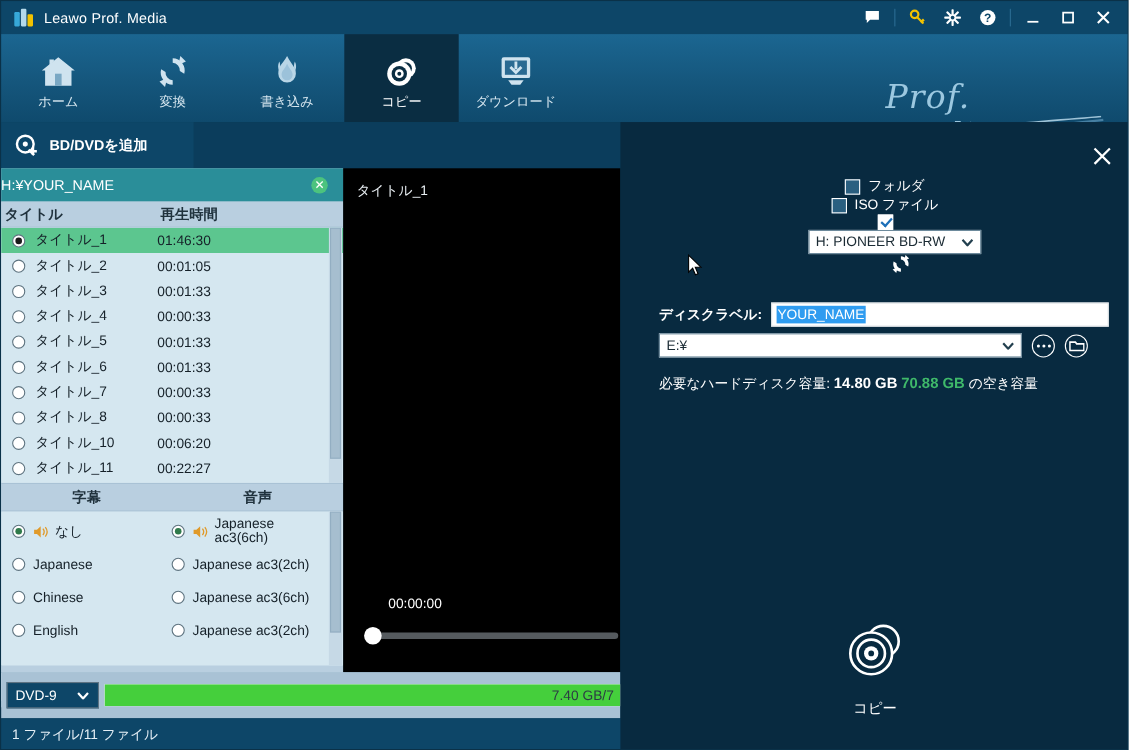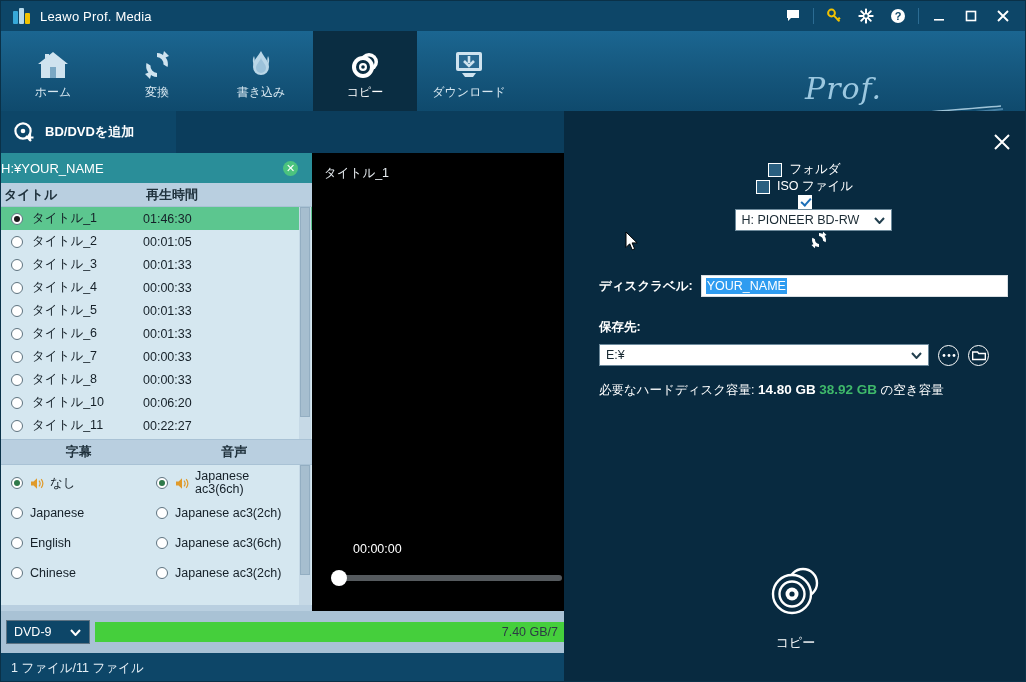--- a/index.html
+++ b/index.html
@@ -815,25 +815,25 @@
               </svg>
             </span>
             <span class="lbl">なし</span>
           </div>
           <div class="srow">
             <span class="radio"></span>
             <span class="lbl">Japanese</span>
           </div>
           <div class="srow">
             <span class="radio"></span>
+            <span class="lbl">Chinese</span>
+          </div>
+          <div class="srow">
+            <span class="radio"></span>
             <span class="lbl">English</span>
-          </div>
-          <div class="srow">
-            <span class="radio"></span>
-            <span class="lbl">Chinese</span>
           </div>
         </div>
       <div class="stream-col right" id="audio-col">
           <div class="srow">
             <span class="radio on"></span>
             <span class="spk">
               <svg width="15" height="13" viewBox="0 0 15 13">
                 <path d="M1 4.5 h2.6 L7 1.3 v10.4 L3.6 8.5 H1 Z" fill="#e09a2a"></path>
                 <path d="M9 3.6 a4.6 4.6 0 0 1 0 5.8" stroke="#e09a2a" stroke-width="1.2" fill="none"></path>
                 <path d="M11.2 2.2 a7 7 0 0 1 0 8.6" stroke="#e09a2a" stroke-width="1.2" fill="none"></path>
@@ -940,21 +940,20 @@
         </div>
       </div>
 
       <div class="label-row">
         <span class="cap">ディスクラベル:</span>
         <span class="disc-label-input">
           <span class="sel">YOUR_NAME</span>
         </span>
       </div>
 
-      <div class="rp-label save-label">保存先:</div>
 
       <div class="save-row">
         <div class="path-select">
           <span class="v">E:¥</span>
           <span class="caret">
             <svg width="11" height="7" viewBox="0 0 11 7">
                 <path d="M1 1 L5.5 6 L10 1" stroke="#23404f" stroke-width="2" fill="none"></path>
               </svg>
           </span>
         </div>
@@ -968,21 +967,21 @@
         <div class="round-btn">
           <svg width="14" height="11" viewBox="0 0 14 11">
             <path d="M0.6 2 h5 l1.2 1.6 h6.6 v6 h-12.8 Z" fill="none" stroke="#ffffff" stroke-width="1.5"></path>
           </svg>
         </div>
       </div>
 
       <div class="hd-info">
         <span>必要なハードディスク容量:</span>
         <span class="req">14.80 GB</span>
-        <span class="free">38.92 GB</span>
+        <span class="free">70.88 GB</span>
         <span>の空き容量</span>
       </div>
     </div>
 
     <div class="copy-action">
       <span>
         <svg width="62" height="62" viewBox="0 0 62 62">
           <circle cx="38" cy="22" r="14" fill="none" stroke="#ffffff" stroke-width="2.4"></circle>
           <circle cx="38" cy="22" r="7.5" fill="#082a40"></circle>
           <circle cx="27" cy="33" r="19" fill="#082a40" stroke="#ffffff" stroke-width="2.4"></circle>

